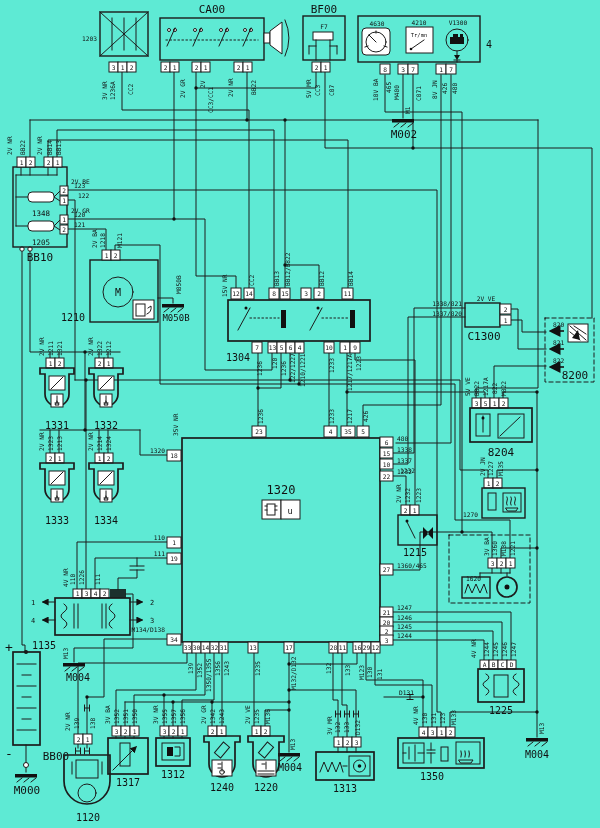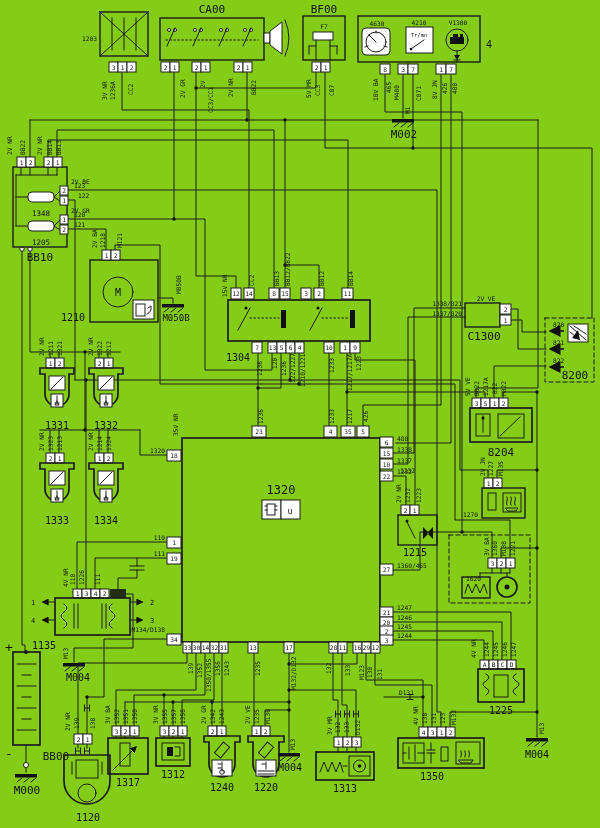--- a/index.html
+++ b/index.html
@@ -1,16 +1,16 @@
 <!DOCTYPE html>
 <html><head>
 <meta charset="utf-8">
 <style>
   html,body{margin:0;padding:0;background:#e8e8e8;}
-  #stage{width:600px;height:828px;background:#84cc16;position:relative;font-family:"DejaVu Sans Mono",monospace;}
+  #stage{width:600px;height:828px;background:#5eead4;position:relative;font-family:"DejaVu Sans Mono",monospace;}
   svg{display:block}
   .w{stroke:#1c1c1c;stroke-width:1;fill:none;stroke-linecap:square}
   .w2{stroke:#1c1c1c;stroke-width:1.7;fill:none}
   .bx{fill:#fff;stroke:#1c1c1c;stroke-width:1}
   .cb{fill:none;stroke:#1c1c1c;stroke-width:1.4}
   .t{font-size:6.2px;fill:#111}
   .tp{font-size:6.2px;fill:#111;text-anchor:middle}
   .tr{font-size:10px;fill:#111;text-anchor:middle}
   .tb{font-size:11px;fill:#111;text-anchor:middle}
   .te{font-size:6.2px;fill:#111;text-anchor:end}

